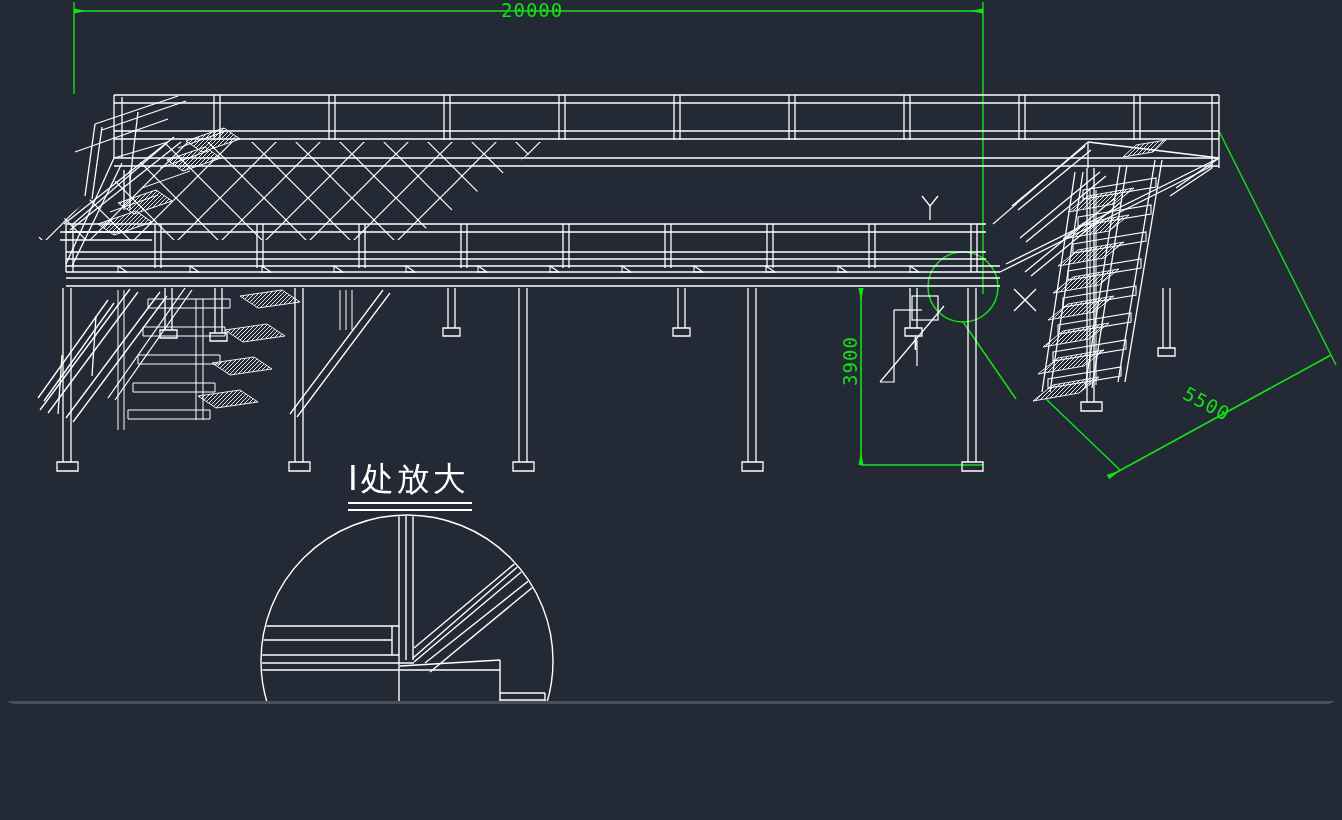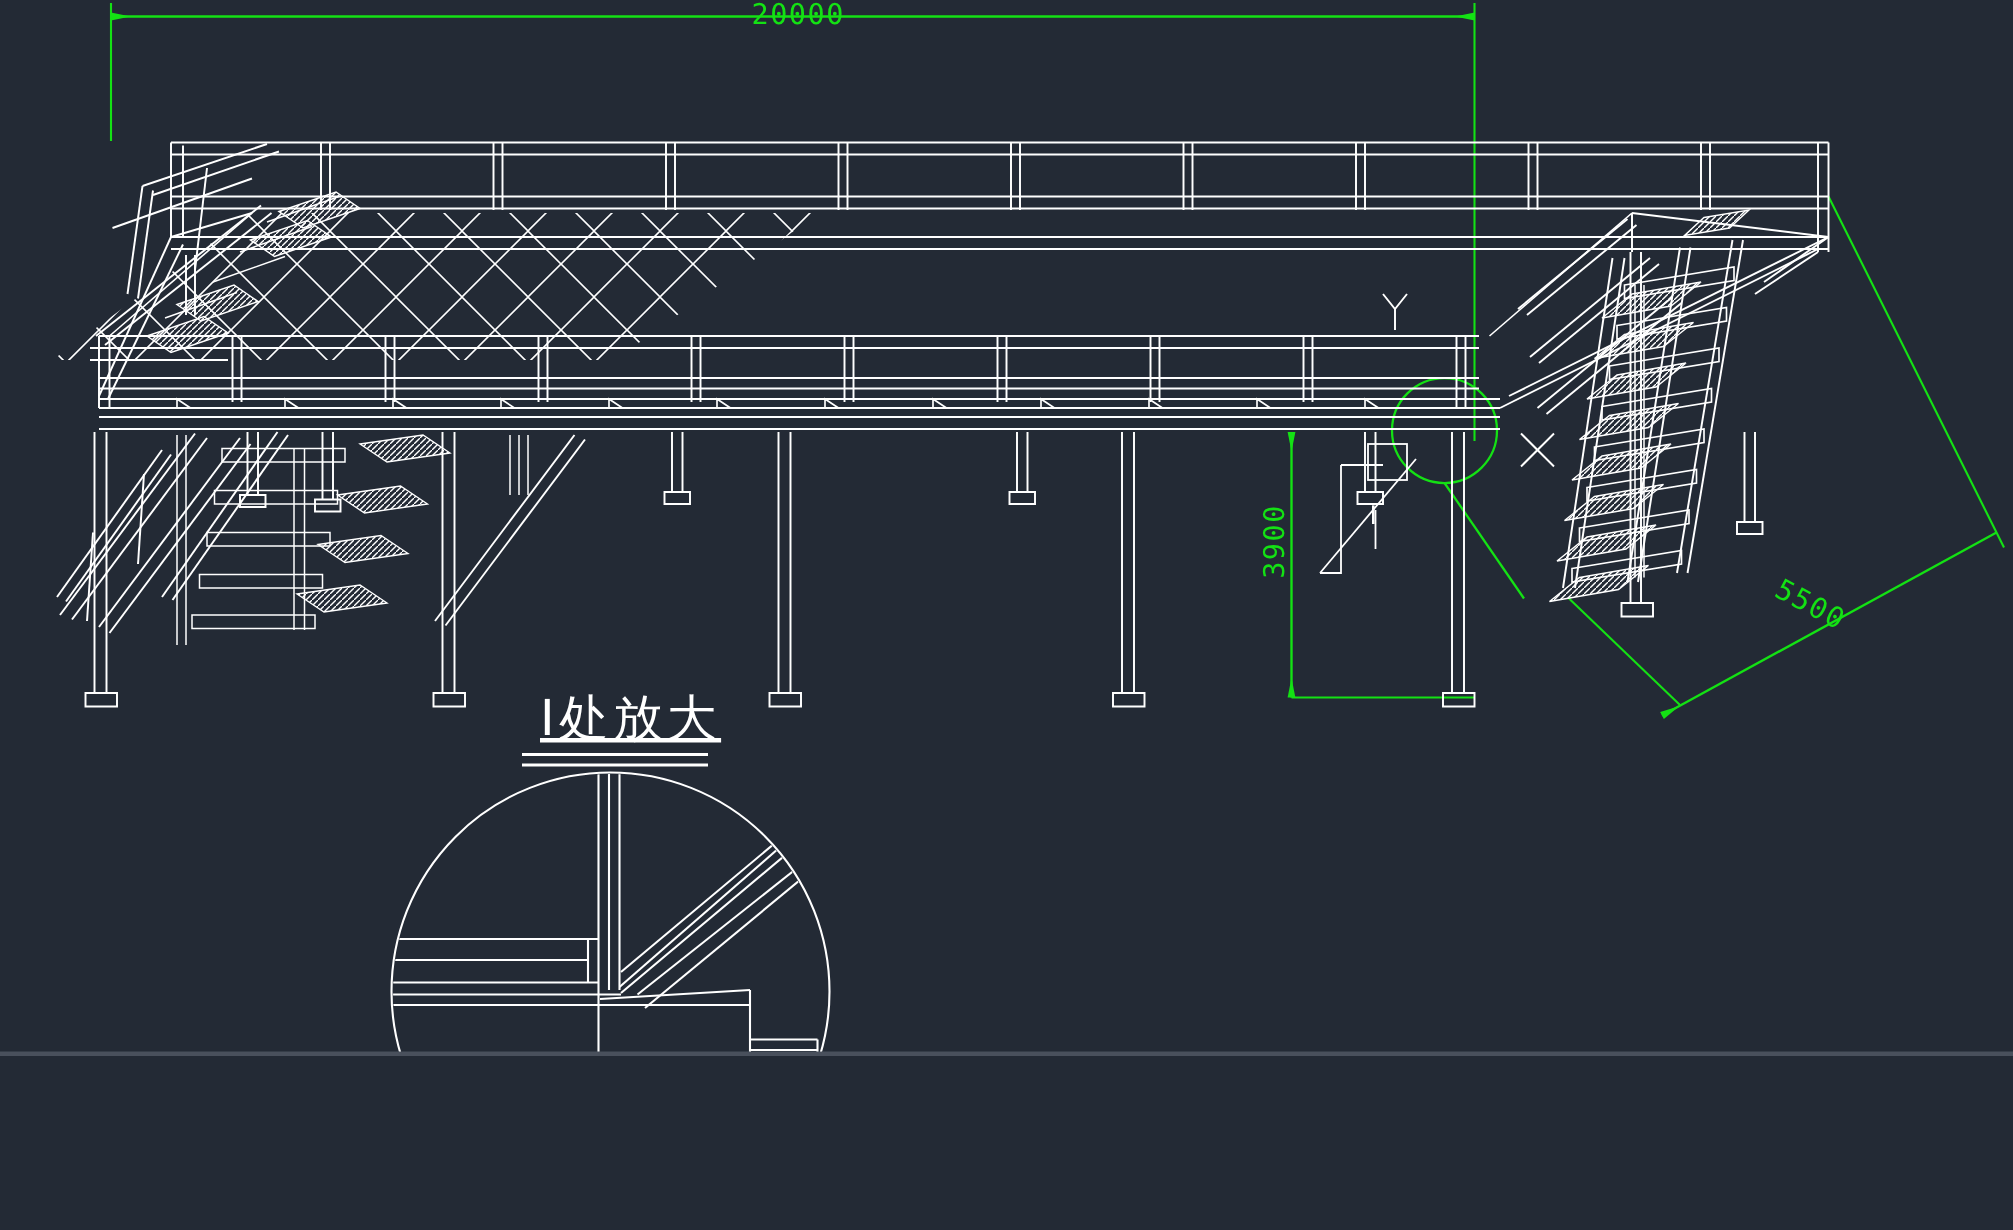--- a/index.html
+++ b/index.html
@@ -10,40 +10,40 @@
   }
   body {
     font-family: "Liberation Sans", sans-serif;
   }
   #stage {
     position: relative;
     width: 1342px;
     height: 704px;
     background: #232a35;
     overflow: hidden;
+    border-radius: 16px;
   }
   #stage svg {
     position: absolute;
     left: 0;
     top: 0;
   }
   .cad-label {
     position: absolute;
     color: #ffffff;
     white-space: nowrap;
     pointer-events: none;
   }
   #detail-title {
-    left: 360px;
+    left: 348px;
     top: 462px;
     font-family: "DejaVu Sans", sans-serif;
     font-size: 33px;
     letter-spacing: 3px;
     line-height: 1;
-    text-decoration: underline;
   }
   #bottom-band {
     position: absolute;
     left: 0;
     bottom: 0;
     width: 100%;
     height: 3px;
     background: #49505c;
   }
 </style>

